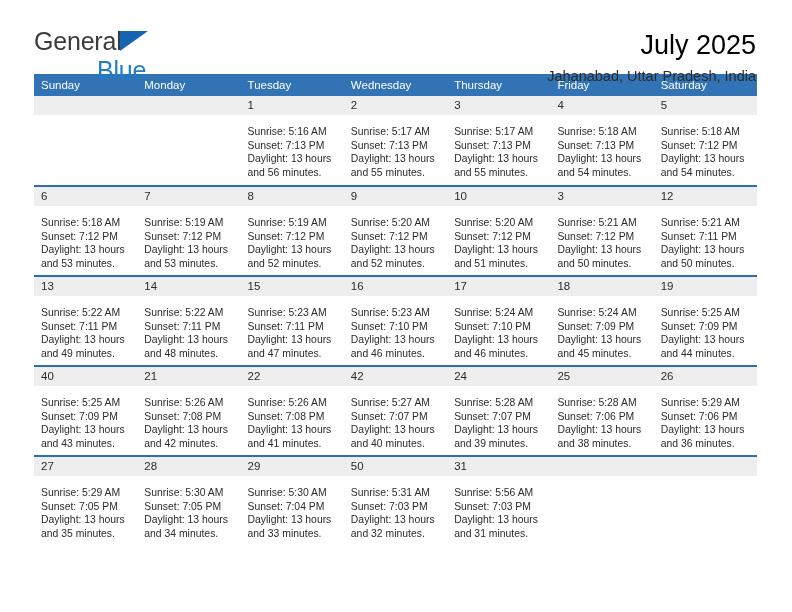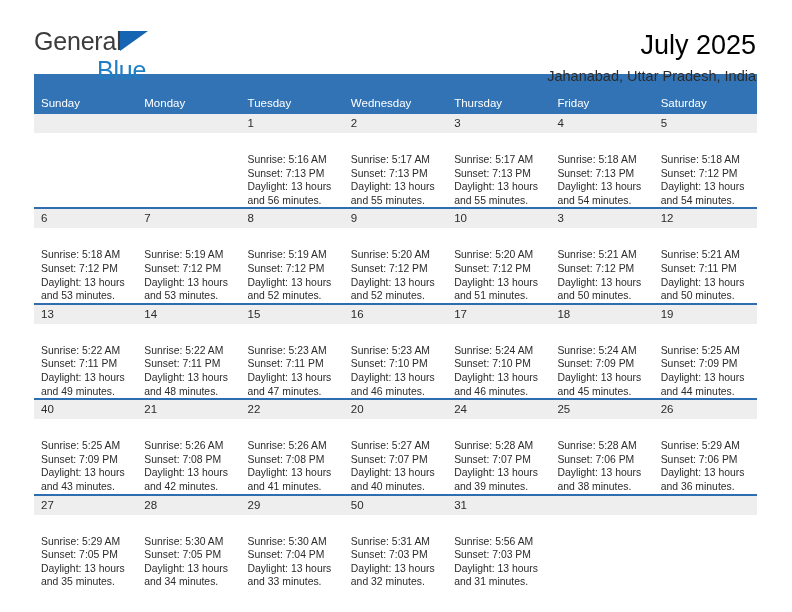--- a/index.html
+++ b/index.html
@@ -77,21 +77,21 @@
     border-collapse: collapse;
     width: 723px;
     table-layout: fixed;
   }
   .calendar th {
     background: #3273b5;
     color: #ffffff;
     font-weight: normal;
     font-size: 11.5px;
     text-align: left;
-    padding: 23px 0 5px 7px;
+    padding: 5px 0 5px 7px;
     height: 21px;
     border: none;
   }
   .calendar td {
     vertical-align: top;
     padding: 0;
     border: none;
     border-top: 2px solid #2e6daf;
     background: #ffffff;
     height: 90px;
@@ -100,21 +100,21 @@
   tbody tr:first-child td { border-top: none; }
   .daynum {
     background: #eeeeee;
     font-size: 11.5px;
     color: #2b2b2b;
     padding: 3px 0 3px 7px;
     height: 19px;
     line-height: 13px;
   }
   .info {
-    padding: 20px 5px 0 7px;
+    padding: 10px 5px 0 7px;
     font-size: 10.4px;
     line-height: 13.6px;
     color: #2b2b2b;
     white-space: pre-line;
   }
   .cell-empty .info { visibility: hidden; }
 </style>
 </head>
 <body>
 
@@ -311,21 +311,21 @@
 and 42 minutes.</div>
           </td>
         <td>
             <div class="daynum">22</div>
             <div class="info">Sunrise: 5:26 AM
 Sunset: 7:08 PM
 Daylight: 13 hours
 and 41 minutes.</div>
           </td>
         <td>
-            <div class="daynum">20</div>
+            <div class="daynum">42</div>
             <div class="info">Sunrise: 5:27 AM
 Sunset: 7:07 PM
 Daylight: 13 hours
 and 40 minutes.</div>
           </td>
         <td>
             <div class="daynum">24</div>
             <div class="info">Sunrise: 5:28 AM
 Sunset: 7:07 PM
 Daylight: 13 hours

